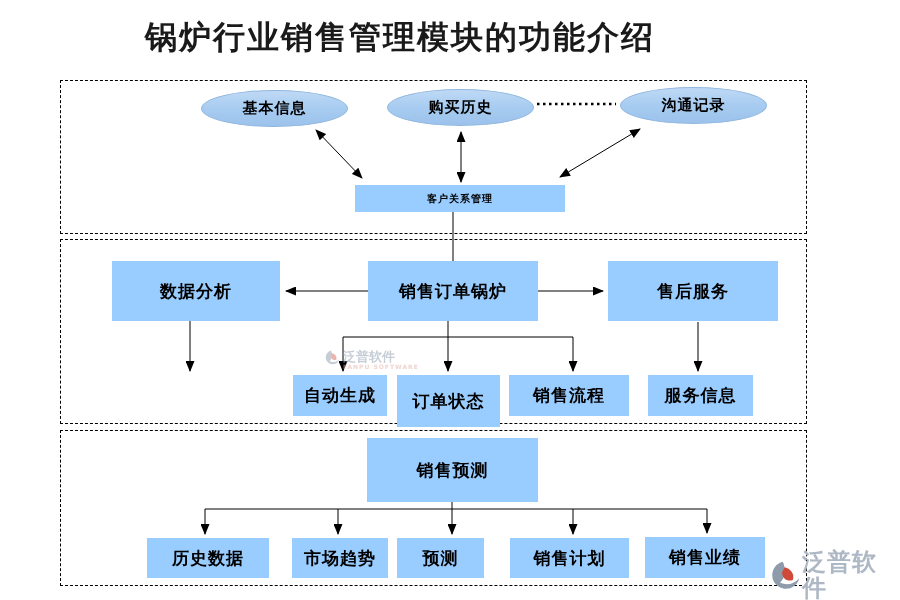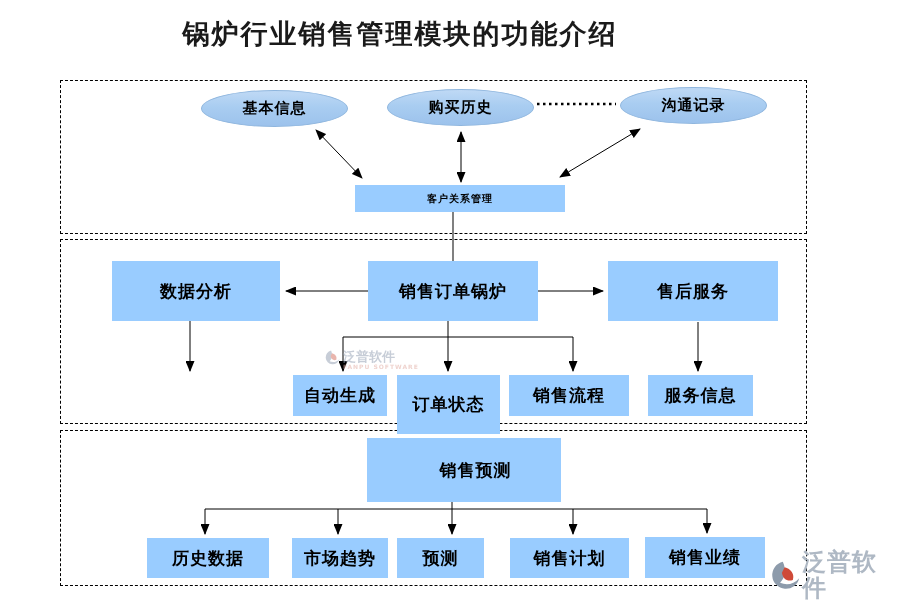--- a/index.html
+++ b/index.html
@@ -1,20 +1,20 @@
 <!DOCTYPE html>
 <html><head>
 <meta charset="utf-8">
 <style>
   html,body{margin:0;padding:0;background:#ffffff;}
   .canvas{position:relative;width:900px;height:600px;background:#ffffff;overflow:hidden;
           font-family:"DejaVu Sans","Liberation Sans",sans-serif;}
   .title{position:absolute;left:0;top:16px;width:800px;text-align:center;
          font-family:"DejaVu Serif","Liberation Serif",serif;
-         font-weight:bold;font-size:27px;letter-spacing:2px;color:#1a1a1a;}
+         font-weight:bold;font-size:32px;letter-spacing:2px;color:#1a1a1a;}
   .section{position:absolute;border:1px dashed #000;background:transparent;}
   .sec1{left:60px;top:80px;width:745px;height:152px;}
   .sec2{left:60px;top:239px;width:745px;height:183px;}
   .sec3{left:60px;top:430px;width:745px;height:154px;}
   .node{position:absolute;background:#99CCFF;color:#000;font-weight:bold;
         display:flex;align-items:center;justify-content:center;
         font-size:17px;letter-spacing:1px;text-align:center;}
   .hub{font-size:10px;}
   .ellipse{position:absolute;border-radius:50%;
            background:linear-gradient(180deg,#BFD9F5 0%,#A9CDF1 45%,#9CC2EC 100%);
@@ -34,24 +34,24 @@
   
   .n-crm{left:355px;top:185px;width:210px;height:27px;}
   .e1{left:201px;top:90px;width:145px;height:35px;}
   .e2{left:387px;top:89px;width:145px;height:35px;}
   .e3{left:620px;top:87px;width:145px;height:35px;}
   .n-data{left:112px;top:261px;width:168px;height:60px;}
   .n-order{left:368px;top:261px;width:170px;height:60px;}
   .n-after{left:608px;top:261px;width:170px;height:60px;}
   .n-trend{left:138px;top:375px;width:103px;height:41px;}
   .n-auto{left:293px;top:375px;width:94px;height:41px;}
-  .n-status{left:397px;top:375px;width:103px;height:59px;}
+  .n-status{left:397px;top:375px;width:103px;height:52px;}
   .n-flow{left:509px;top:375px;width:120px;height:41px;}
   .n-svcinfo{left:648px;top:375px;width:105px;height:41px;}
-  .n-forecast{left:367px;top:438px;width:171px;height:64px;padding-left:23px;}
+  .n-forecast{left:367px;top:438px;width:171px;height:64px;}
   .n-hist{left:147px;top:538px;width:122px;height:40px;}
   .n-market{left:292px;top:538px;width:96px;height:40px;}
   .n-pred{left:397px;top:538px;width:87px;height:40px;}
   .n-plan{left:510px;top:538px;width:119px;height:40px;}
   .n-perf{left:645px;top:537px;width:120px;height:41px;}
 </style>
 </head>
 <body>
 
 <div class="canvas">

